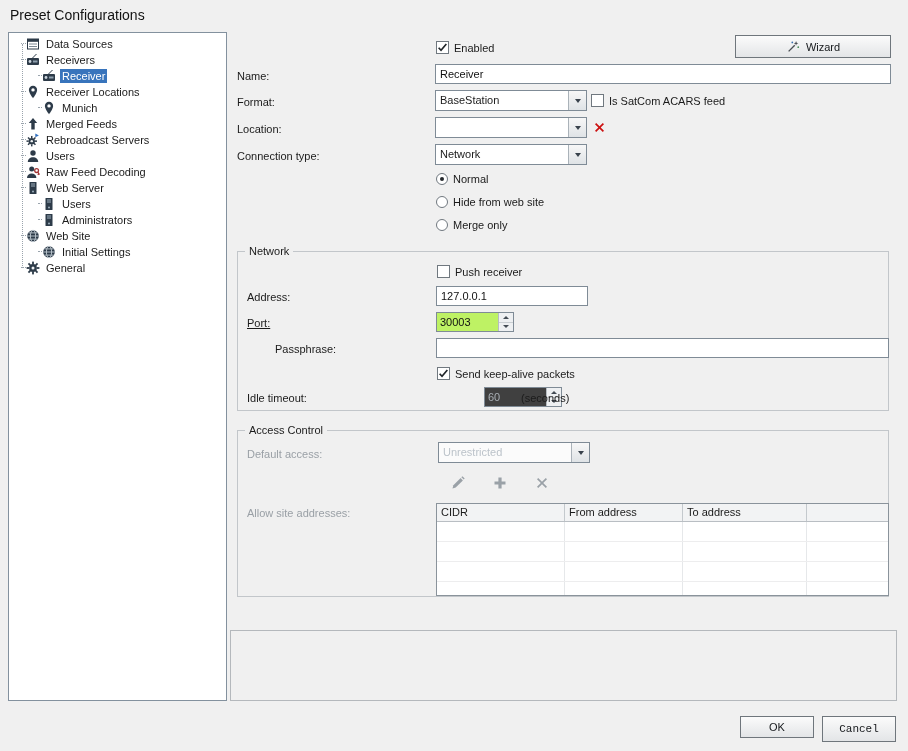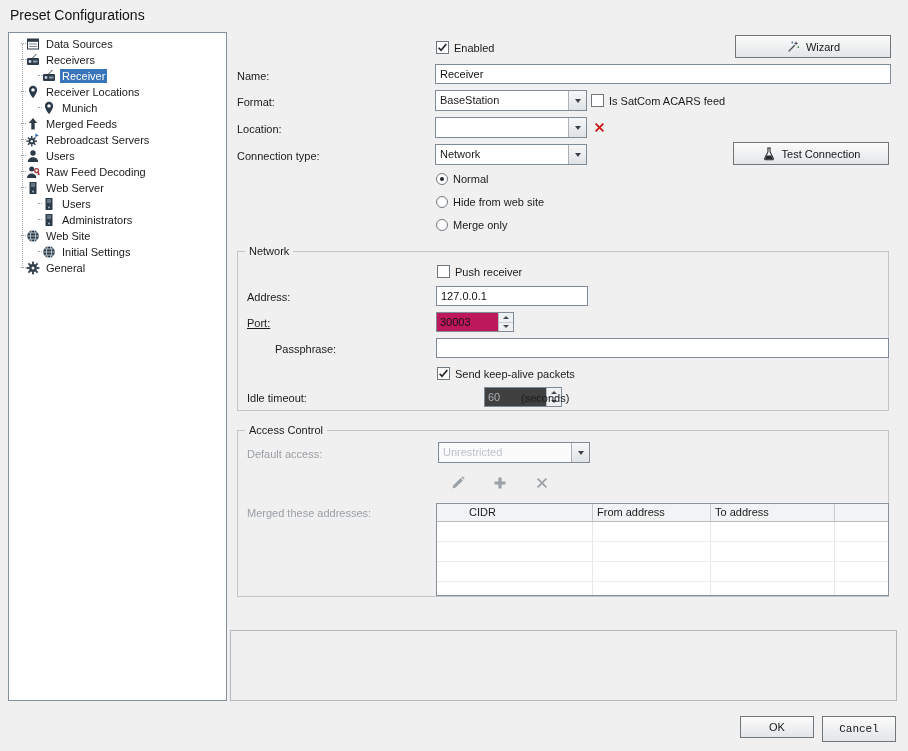--- a/index.html
+++ b/index.html
@@ -26,21 +26,21 @@
   .dim{color:#9aa0a6;}
   .ti{position:absolute;box-sizing:border-box;background:#fff;border:1px solid #7f8b96;
     font:inherit;padding:1px 4px;height:20px;outline:none;color:#111;}
   .combo{position:absolute;box-sizing:border-box;height:21px;border:1px solid #7f8b96;background:#fff;display:flex;}
   .combo-val{flex:1;padding:2px 4px;line-height:15px;overflow:hidden;white-space:nowrap;}
   .combo-btn{width:17px;border-left:1px solid #aab2b9;background:linear-gradient(#f7f7f7,#dfe3e6);
     display:flex;align-items:center;justify-content:center;flex:none;}
   .arrow-down{width:0;height:0;border-left:3.5px solid transparent;border-right:3.5px solid transparent;border-top:4px solid #39424c;}
   .combo.disabled .combo-val{color:#bcc3ca;}
   .combo.disabled{background:#fbfbfb;}
-  .numeric{position:absolute;box-sizing:border-box;height:20px;border:1px solid #7f8b96;background:#be185d;display:flex;}
+  .numeric{position:absolute;box-sizing:border-box;height:20px;border:1px solid #7f8b96;background:#bef264;display:flex;}
   .num-input{flex:1;min-width:0;border:none;background:transparent;font:inherit;padding:1px 3px;outline:none;color:#111;}
   .numeric.disabled{background:#404040;margin-left:48px;}
   .numeric.disabled .num-input{color:#a8aeb4;}
   .spin{width:14px;display:flex;flex-direction:column;border-left:1px solid #b6bcc1;flex:none;}
   .spin-btn{flex:1;background:#eef0f2;display:flex;align-items:center;justify-content:center;}
   .spin-btn:first-child{border-bottom:1px solid #c9ced2;}
   .arr-u{width:0;height:0;border-left:3px solid transparent;border-right:3px solid transparent;border-bottom:3.5px solid #444c55;}
   .arr-d{width:0;height:0;border-left:3px solid transparent;border-right:3px solid transparent;border-top:3.5px solid #444c55;}
   .btn{position:absolute;box-sizing:border-box;border:1px solid #6f767c;background:linear-gradient(#fbfbfb,#e3e5e7);
     display:flex;align-items:center;justify-content:center;gap:6px;font:inherit;color:#15181b;cursor:default;}
@@ -56,21 +56,21 @@
   .gb-title{position:absolute;top:-8px;left:7px;background:#f0f0f0;padding:0 4px;line-height:14px;white-space:nowrap;}
   .tool{position:absolute;width:20px;height:20px;display:flex;align-items:center;justify-content:center;}
   .tool svg{width:16px;height:16px;}
   .redx{position:absolute;width:13px;height:13px;}
   .redx svg{width:13px;height:13px;}
   .grid{position:absolute;box-sizing:border-box;border:1px solid #8a939b;background:#fff;overflow:hidden;display:flex;flex-direction:column;}
   .grid-head{display:flex;height:18px;background:#f2f3f4;border-bottom:1px solid #b9bec3;box-sizing:border-box;flex:none;}
   .gh{box-sizing:border-box;border-right:1px solid #c4c9cd;padding:2px 4px;line-height:13px;flex:none;overflow:hidden;white-space:nowrap;}
   .grid-row{display:flex;height:19px;border-bottom:1px solid #ededee;flex:none;}
   .gc{box-sizing:border-box;border-right:1px solid #e6e8ea;flex:none;height:100%;}
-  .c0{width:128px;margin-left:28px;} .c1{width:118px;} .c2{width:124px;} .c3{flex:1;border-right:none;}
+  .c0{width:128px;} .c1{width:118px;} .c2{width:124px;} .c3{flex:1;border-right:none;}
   .desc{position:absolute;left:230px;top:630px;width:667px;height:71px;box-sizing:border-box;
     border:1px solid #b4b8bc;background:#f0f0f0;}
 </style>
 </head>
 <body>
 
 <svg width="0" height="0" style="position:absolute" aria-hidden="true">
 <defs>
   <symbol id="i-window" viewBox="0 0 14 14">
     <rect x="1.5" y="2" width="11" height="10" fill="#fff" stroke="#2d3b49"></rect>
@@ -349,26 +349,20 @@
         <use href="#i-redx"></use>
       </svg></span>
 
   <div class="flabel" style="left:237px;top:149px;">Connection type:</div>
   <div class="combo" style="left:435px;top:144px;width:152px;">
     <span class="combo-val">Network</span>
     <span class="combo-btn">
         <span class="arrow-down"></span>
       </span>
   </div>
-  <div class="btn" style="left:733px;top:142px;width:156px;height:23px;">
-    <svg>
-        <use href="#i-flask"></use>
-      </svg>
-    <span>Test Connection</span>
-  </div>
 
   <div class="radio" style="left:436px;top:172px;">
     <span class="rb sel"></span>
     <span>Normal</span>
   </div>
   <div class="radio" style="left:436px;top:195px;">
     <span class="rb"></span>
     <span>Hide from web site</span>
   </div>
   <div class="radio" style="left:436px;top:218px;">
@@ -447,21 +441,21 @@
       <svg>
           <use href="#i-plus"></use>
         </svg>
     </div>
     <div class="tool" style="left:294px;top:42px;">
       <svg>
           <use href="#i-xdel"></use>
         </svg>
     </div>
 
-    <div class="flabel dim" style="left:9px;top:75px;">Merged these addresses:</div>
+    <div class="flabel dim" style="left:9px;top:75px;">Allow site addresses:</div>
 
     <div class="grid" style="left:198px;top:72px;width:453px;height:93px;">
       <div class="grid-head">
         <div class="gh c0">CIDR</div>
         <div class="gh c1">From address</div>
         <div class="gh c2">To address</div>
         <div class="gh c3"></div>
       </div>
       <div class="grid-row">
         <div class="gc c0"></div>

